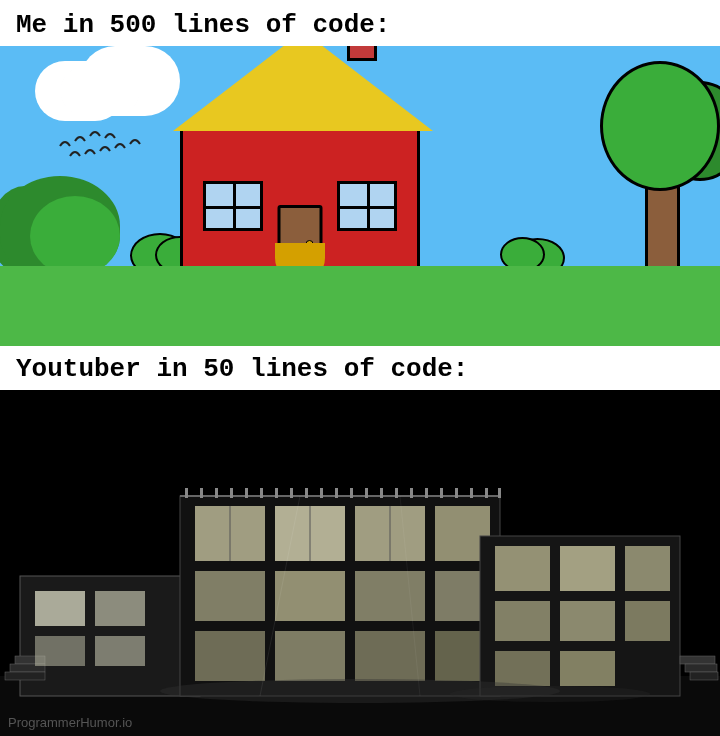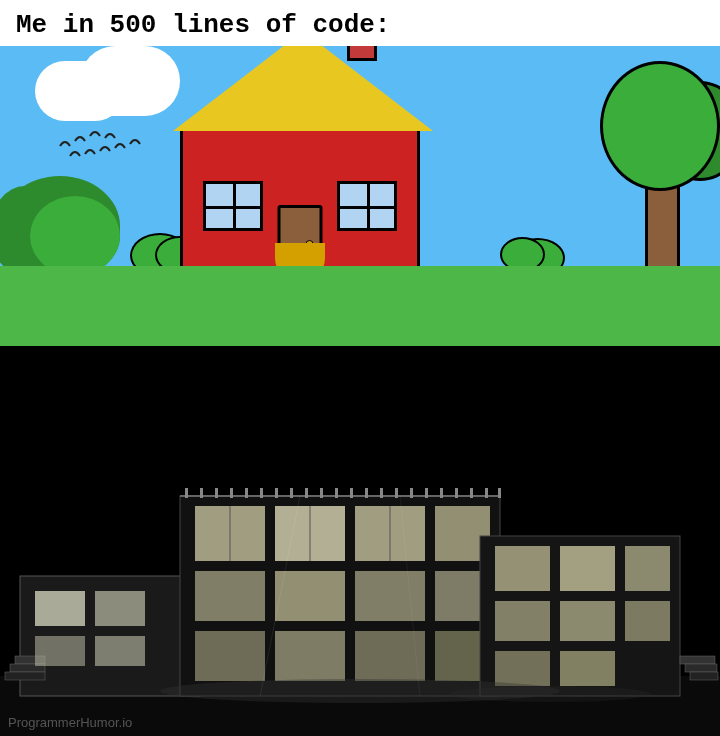--- a/index.html
+++ b/index.html
@@ -380,20 +380,23 @@
       <div style="position:relative;">
         <div class="big-tree-foliage2"></div>
         <div class="big-tree-foliage"></div>
         <div class="big-tree-trunk"></div>
       </div>
     </div>
 
     <div class="ground"></div>
   </div>
 
+  <div class="bottom-section">
+    <div class="bottom-label">Youtuber in 50 lines of code:</div>
+  </div>
 
   <div class="modern-scene">
 
     <svg width="720" height="360" viewBox="0 0 720 360" style="position:absolute;bottom:0;left:0;">
 
       <rect x="0" y="300" width="720" height="60" fill="#0a0a0a"></rect>
 
       <rect x="20" y="200" width="180" height="120" fill="#1a1a1a" stroke="#555" stroke-width="1"></rect>
 
       <rect x="15" y="280" width="30" height="8" fill="#333" stroke="#666" stroke-width="0.5"></rect>

